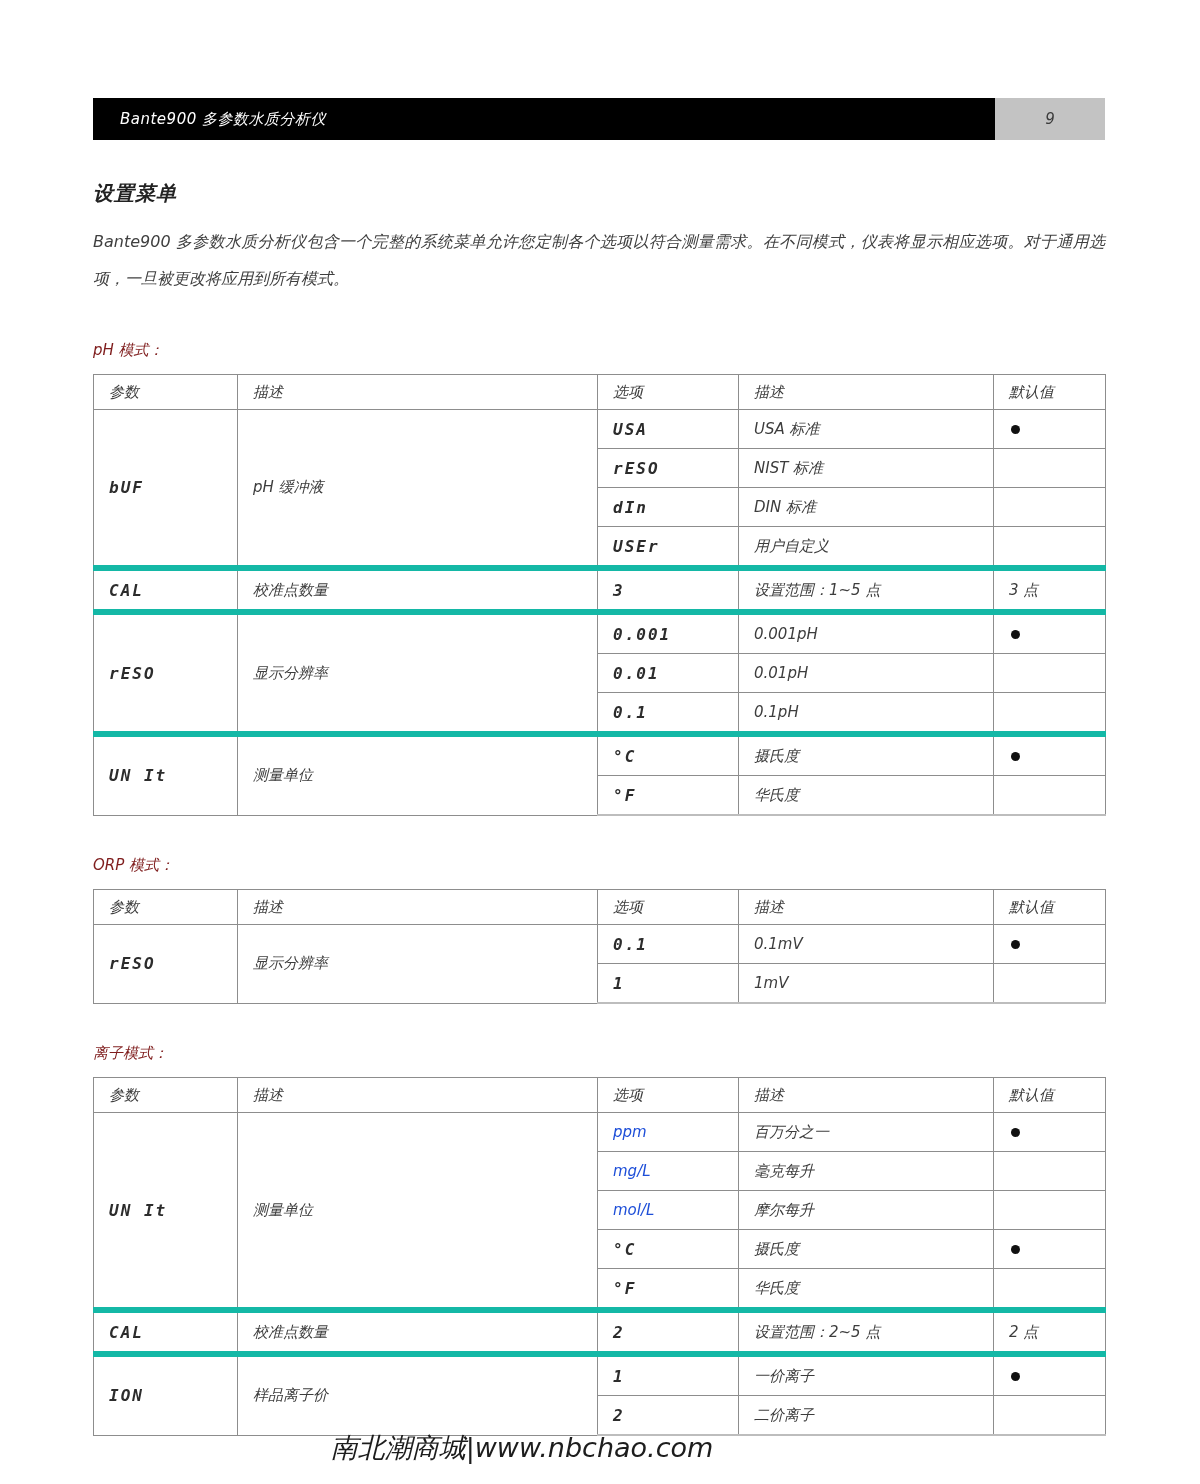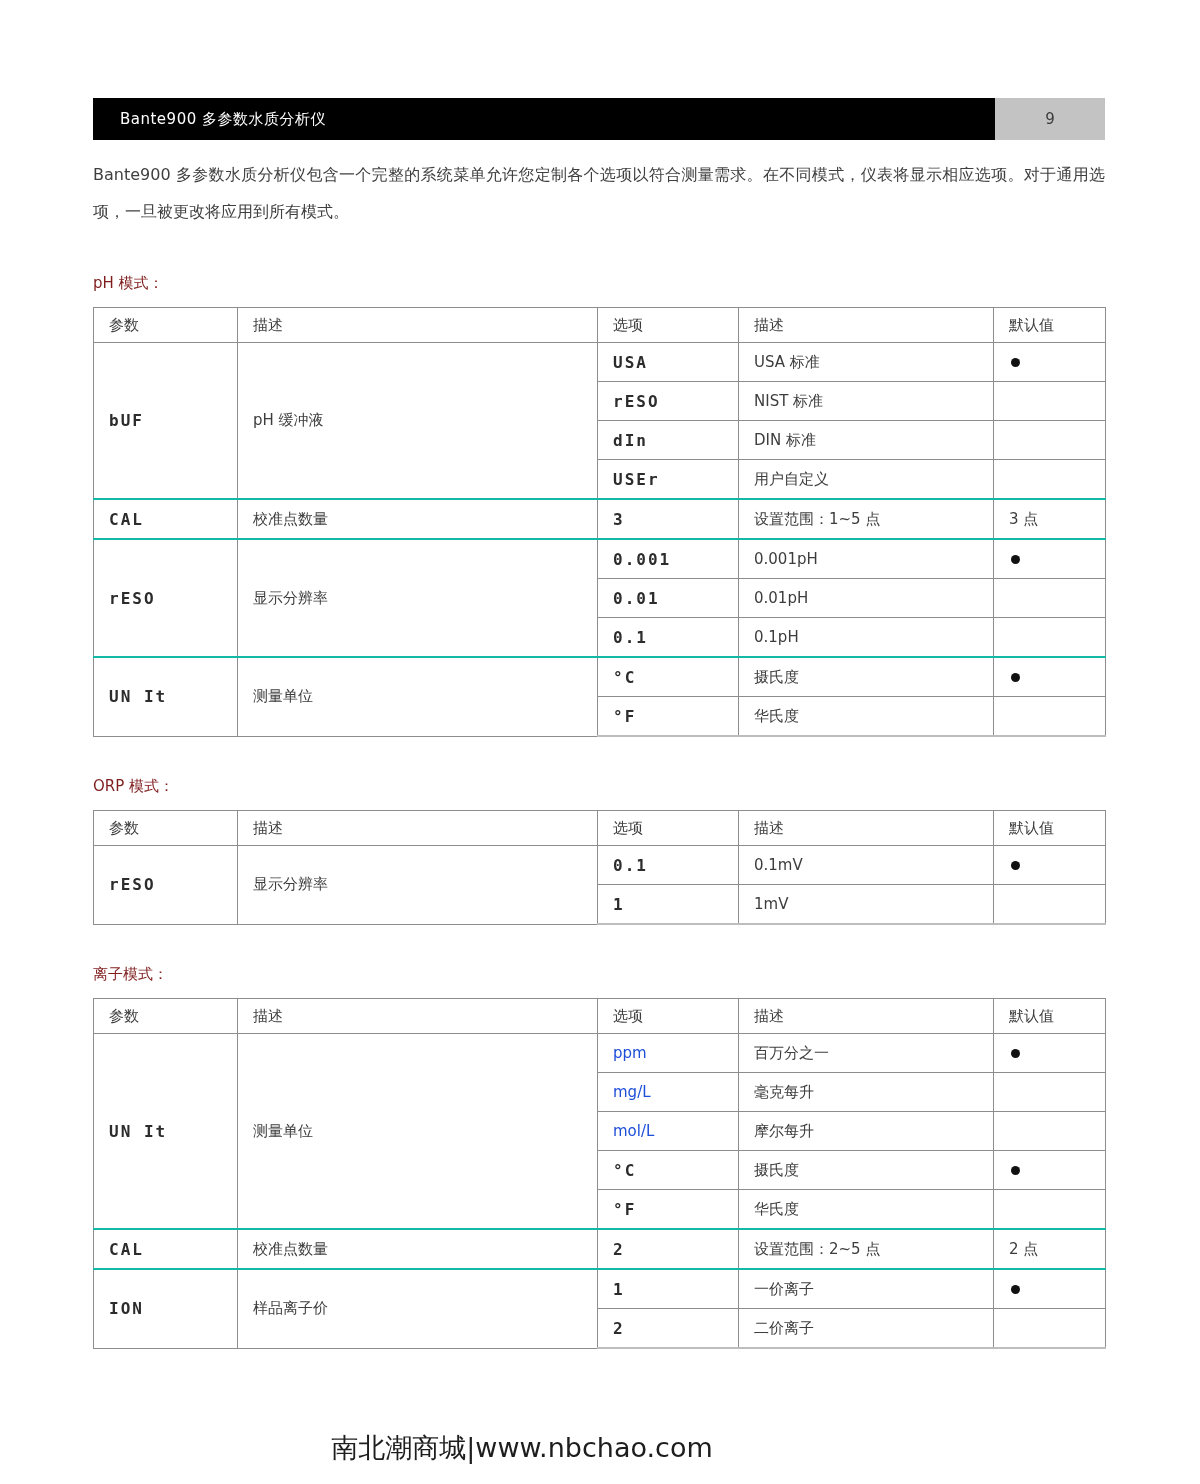--- a/index.html
+++ b/index.html
@@ -1,21 +1,21 @@
 <!DOCTYPE html>
 <html><head>
 <meta charset="utf-8">
 <style>
   html,body { margin:0; padding:0; background:#ffffff; }
   body {
     width:1200px; height:1484px;
     font-family:"DejaVu Sans","Liberation Sans",sans-serif;
     color:#3a3a3a; position:relative; overflow:hidden;
   }
-  .page { padding:98px 95px 0 93px; }
+  .page { padding:98px 95px 0 93px;font-style:italic; }
 
   
   .topbar { display:flex; width:1012px; height:42px; }
   .topbar-black {
     flex:1; background:#000; color:#fff; display:flex; align-items:center;
     padding-left:27px; font-size:15px; letter-spacing:0.5px;
   }
   .topbar-page {
     width:110px; background:#c3c3c3; color:#3c3c3c; display:flex;
     align-items:center; justify-content:center; font-size:15px;
@@ -35,21 +35,21 @@
 
   table.settings {
     border-collapse:collapse; width:1012px; table-layout:fixed;
   }
   table.settings th, table.settings td {
     border:1px solid #8d8d8d; text-align:left; font-weight:normal;
     font-size:15px; color:#3d3d3d; padding:0 6px 0 15px; overflow:hidden;
   }
   table.settings thead th { height:34px; }
   table.settings td { height:38px; }
-  table.settings tr.group-start td { border-top:2px solid #14b8a6; }
+  table.settings tr.group-start td { border-top:6px solid #14b8a6; }
   table.settings tbody tr.table-last td { border-bottom:2px solid #bdbdbd; }
 
   .seg {
     font-family:"DejaVu Sans Mono","Liberation Mono",monospace;
     font-weight:700; font-size:16px; letter-spacing:2px; color:#2c2c2c;
   }
   .plain-code { font-size:15px; color:#1d4ed8; }
   .dot { display:inline-block; width:9px; height:9px; border-radius:50%; background:#111; margin-left:2px; }
 
   .doc-footer {
@@ -64,20 +64,21 @@
 
   <header class="topbar">
     <div class="topbar-black">
       <span>Bante900 多参数水质分析仪</span>
     </div>
     <div class="topbar-page">
       <span>9</span>
     </div>
   </header>
 
+  <h1 class="doc-heading">设置菜单</h1>
 
   <p class="intro">Bante900 多参数水质分析仪包含一个完整的系统菜单允许您定制各个选项以符合测量需求。在不同模式，仪表将显示相应选项。对于通用选项，一旦被更改将应用到所有模式。</p>
 
   <div id="tables">
       <div class="mode-label first">pH 模式：</div>
       <table class="settings">
         <colgroup>
           <col style="width: 144px;">
           <col style="width: 360px;">
           <col style="width: 141px;">

